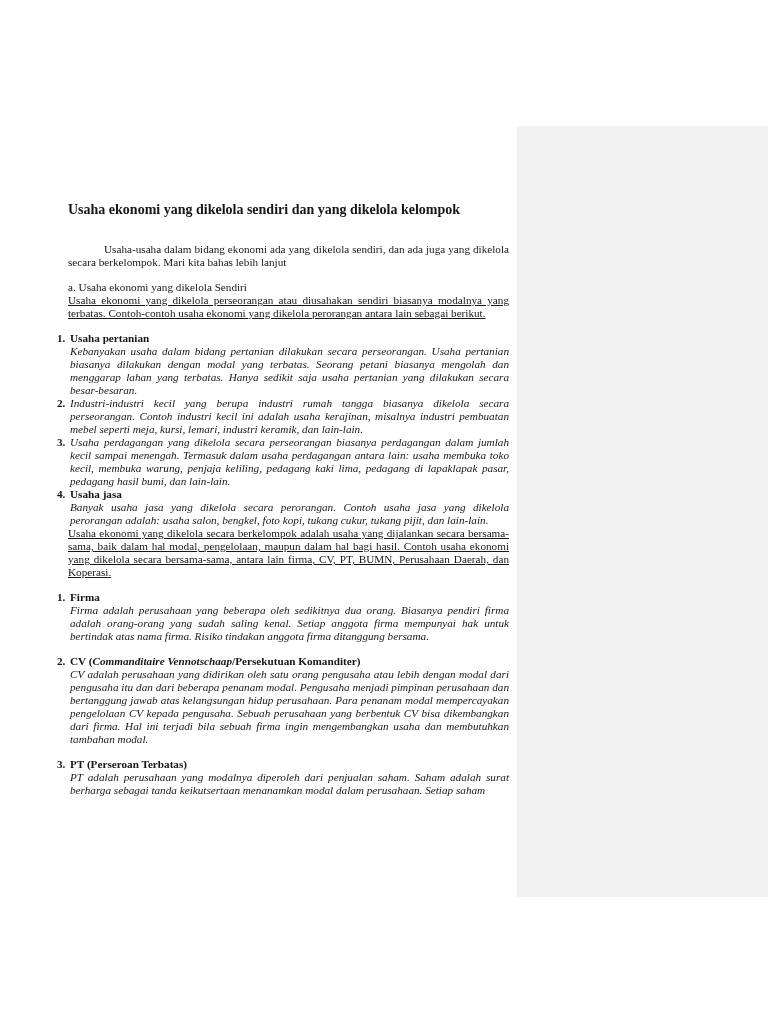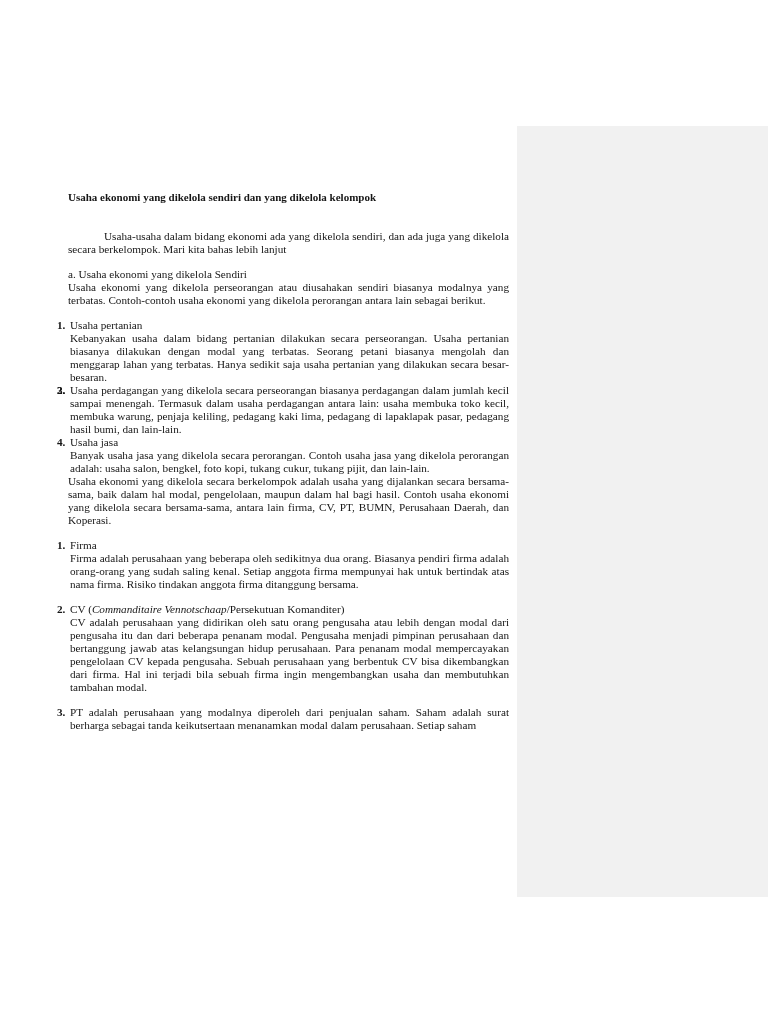--- a/index.html
+++ b/index.html
@@ -23,57 +23,58 @@
   }
   .page-content {
     position: absolute;
     left: 57px;
     top: 190px;
     width: 452px;
     font-size: 11.2px;
     line-height: 13px;
   }
   .doc-title {
-    margin: 0 0 0 11px;
-    font-size: 11px;
+    margin: 13px 0 0 11px;
+    font-size: 14px;
     line-height: 14px;
     font-weight: 700;
   }
   .para {
     margin: 0 0 0 11px;
     text-align: justify;
   }
   .intro {
     margin-top: 26px;
     text-indent: 36px;
   }
   .sec-heading {
     margin: 12px 0 0 11px;
     font-weight: 400;
   }
   .sec-body {
     margin: 0 0 0 11px;
     text-align: justify;
+    text-decoration: underline;
   }
   .dlist { margin-top: 12px; }
   .ditem {
     position: relative;
     padding-left: 13px;
     text-align: justify;
   }
   .ditem.gap { margin-top: 12px; }
   .ditem .num {
     position: absolute;
     left: 0;
     top: 0;
     font-weight: 700;
   }
-  .ititle { font-weight: 400; }
+  .ititle { font-weight: 700; }
   .ititle .it { font-style: italic; }
-  .ibody { text-align: justify; }
+  .ibody { text-align: justify; font-style: italic; }
 </style>
 </head>
 <body>
 
 <div class="viewer-panel"></div>
 
 <div class="page-content">
 
   <h1 class="doc-title">Usaha ekonomi yang dikelola sendiri dan yang dikelola kelompok</h1>
 
@@ -83,20 +84,21 @@
   <div class="sec-body">Usaha ekonomi yang dikelola perseorangan atau diusahakan sendiri biasanya modalnya yang terbatas. Contoh-contoh usaha ekonomi yang dikelola perorangan antara lain sebagai berikut.</div>
 
   <div class="dlist">
     <div class="ditem">
       <span class="num">1.</span>
       <div class="ititle">Usaha pertanian</div>
       <div class="ibody">Kebanyakan usaha dalam bidang pertanian dilakukan secara perseorangan. Usaha pertanian biasanya dilakukan dengan modal yang terbatas. Seorang petani biasanya mengolah dan menggarap lahan yang terbatas. Hanya sedikit saja usaha pertanian yang dilakukan secara besar-besaran.</div>
     </div>
     <div class="ditem">
       <span class="num">2.</span>
+      <div class="ibody">Industri-industri kecil yang berupa industri rumah tangga biasanya dikelola secara perseorangan. Contoh industri kecil ini adalah usaha kerajinan, misalnya industri pembuatan mebel seperti meja, kursi, lemari, industri keramik, dan lain-lain.</div>
     </div>
     <div class="ditem">
       <span class="num">3.</span>
       <div class="ibody">Usaha perdagangan yang dikelola secara perseorangan biasanya perdagangan dalam jumlah kecil sampai menengah. Termasuk dalam usaha perdagangan antara lain: usaha membuka toko kecil, membuka warung, penjaja keliling, pedagang kaki lima, pedagang di lapaklapak pasar, pedagang hasil bumi, dan lain-lain.</div>
     </div>
     <div class="ditem">
       <span class="num">4.</span>
       <div class="ititle">Usaha jasa</div>
       <div class="ibody">Banyak usaha jasa yang dikelola secara perorangan. Contoh usaha jasa yang dikelola perorangan adalah: usaha salon, bengkel, foto kopi, tukang cukur, tukang pijit, dan lain-lain.</div>
     </div>
@@ -110,17 +112,18 @@
       <div class="ititle"><span>Firma</span><span class="it"></span><span></span></div>
       <div class="ibody">Firma adalah perusahaan yang beberapa oleh sedikitnya dua orang. Biasanya pendiri firma adalah orang-orang yang sudah saling kenal. Setiap anggota firma mempunyai hak untuk bertindak atas nama firma. Risiko tindakan anggota firma ditanggung bersama.</div>
     </div>
     <div class="ditem gap">
       <span class="num">2.</span>
       <div class="ititle"><span>CV (</span><span class="it">Commanditaire Vennotschaap</span><span>/Persekutuan Komanditer)</span></div>
       <div class="ibody">CV adalah perusahaan yang didirikan oleh satu orang pengusaha atau lebih dengan modal dari pengusaha itu dan dari beberapa penanam modal. Pengusaha menjadi pimpinan perusahaan dan bertanggung jawab atas kelangsungan hidup perusahaan. Para penanam modal mempercayakan pengelolaan CV kepada pengusaha. Sebuah perusahaan yang berbentuk CV bisa dikembangkan dari firma. Hal ini terjadi bila sebuah firma ingin mengembangkan usaha dan membutuhkan tambahan modal.</div>
     </div>
     <div class="ditem gap">
       <span class="num">3.</span>
+      <div class="ititle"><span>PT (Perseroan Terbatas)</span><span class="it"></span><span></span></div>
       <div class="ibody">PT adalah perusahaan yang modalnya diperoleh dari penjualan saham. Saham adalah surat berharga sebagai tanda keikutsertaan menanamkan modal dalam perusahaan. Setiap saham</div>
     </div>
   </div>
 
 </div>
 
 </body></html>

